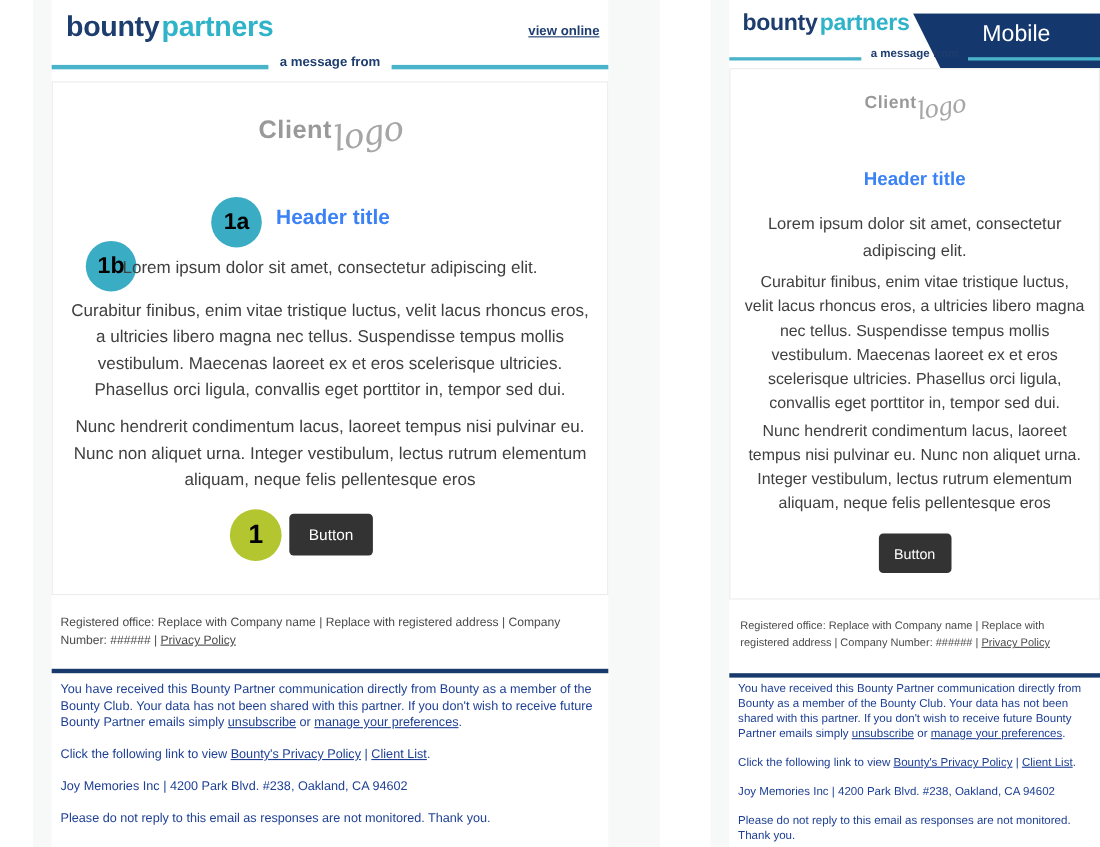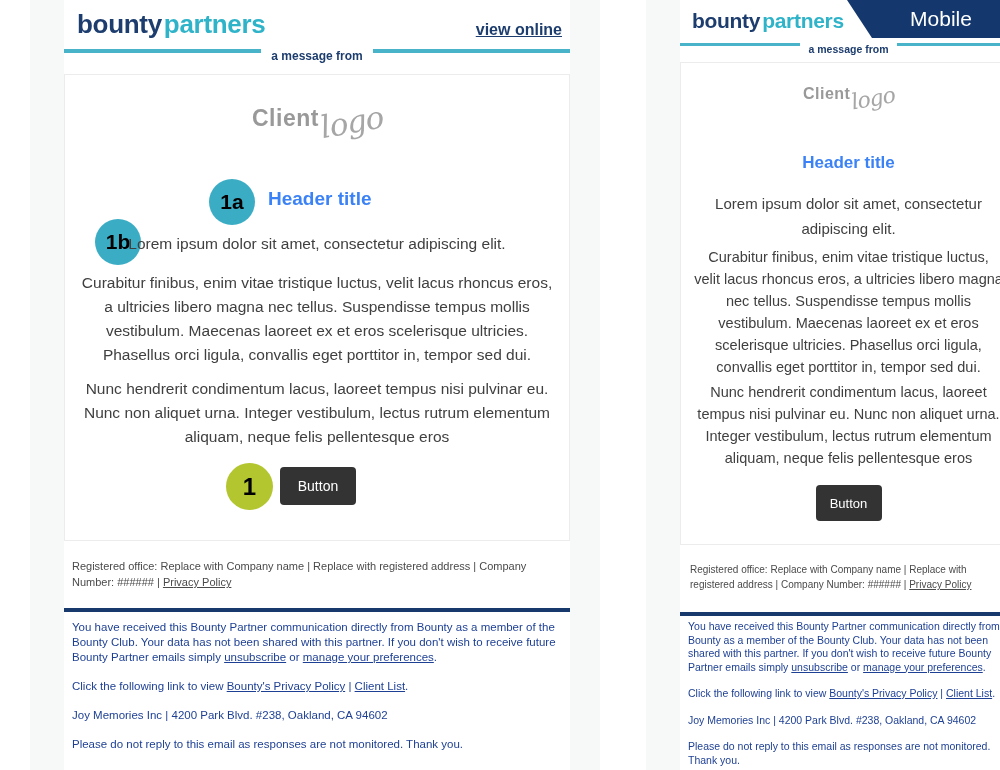--- a/index.html
+++ b/index.html
@@ -4,45 +4,45 @@
 <style>
   * { margin:0; padding:0; box-sizing:border-box; }
   html,body { width:1000px; height:770px; background:#ffffff; font-family:"Liberation Sans", sans-serif; overflow:hidden; }
   .page { position:relative; width:1000px; height:770px; background:#ffffff; }
 
   
   .backdrop { position:absolute; top:0; height:770px; background:#f7f8f8; }
   .backdrop.left  { left:30px;  width:570px; }
   .backdrop.right { left:646px; width:354px; }
 
-  .panel { position:absolute; top:0; height:770px; background:#ffffff;margin-left:17px; }
+  .panel { position:absolute; top:0; height:770px; background:#ffffff; }
   .panel.desktop { left:47px;  width:506px; }
   .panel.mobile  { left:663px; width:337px; }
 
   
   .brand { position:absolute; font-weight:700; letter-spacing:-0.3px; white-space:nowrap; }
   .desktop .brand { left:13px; top:9px; font-size:26px; }
   .mobile  .brand { left:12px; top:9px; font-size:21px; }
   .brand .b { color:#1d3d6e; }
   .brand .p { color:#2fb3c9; margin-left:2px; }
 
-  .view-online { position:absolute; right:8px; top:21px; font-size:16px; font-weight:700; color:#1d3d6e; text-decoration:underline; cursor:pointer; }
-
-  .msg-row { position:absolute; left:0; right:0; display:flex; align-items:flex-start; }
+  .view-online { position:absolute; right:8px; top:21px; font-size:12px; font-weight:700; color:#1d3d6e; text-decoration:underline; cursor:pointer; }
+
+  .msg-row { position:absolute; left:0; right:0; display:flex; align-items:flex-end; }
   .desktop .msg-row { top:49px; }
   .mobile  .msg-row { top:43px; }
   .msg-row .line { flex:1; background:#49b3ca; }
   .desktop .msg-row .line { height:4px; }
   .mobile  .msg-row .line { height:3px; }
   .msg-row .msg { color:#1d3d6e; font-weight:700; white-space:nowrap; }
   .desktop .msg-row .msg { font-size:12px; margin:0 10px; }
   .mobile  .msg-row .msg { font-size:10.5px; margin:0 9px; }
 
   
-  .ribbon { position:absolute; top:0; right:0; width:170px; height:38px; background:#14386e;
+  .ribbon { position:absolute; top:12px; right:0; width:170px; height:50px; background:#14386e;
             clip-path:polygon(0 0, 100% 0, 100% 100%, 25px 100%);
             color:#ffffff; font-size:21px; text-align:center; line-height:37px; padding-left:18px; }
 
   
   .card { position:absolute; left:0; right:0; background:#ffffff; border:1px solid #ececec; }
   .desktop .card { top:74px; height:467px; }
   .mobile  .card { top:62px; height:483px; }
 
   .client-logo { position:absolute; left:0; right:0; text-align:center; white-space:nowrap; }
   .desktop .client-logo { top:22px; }

